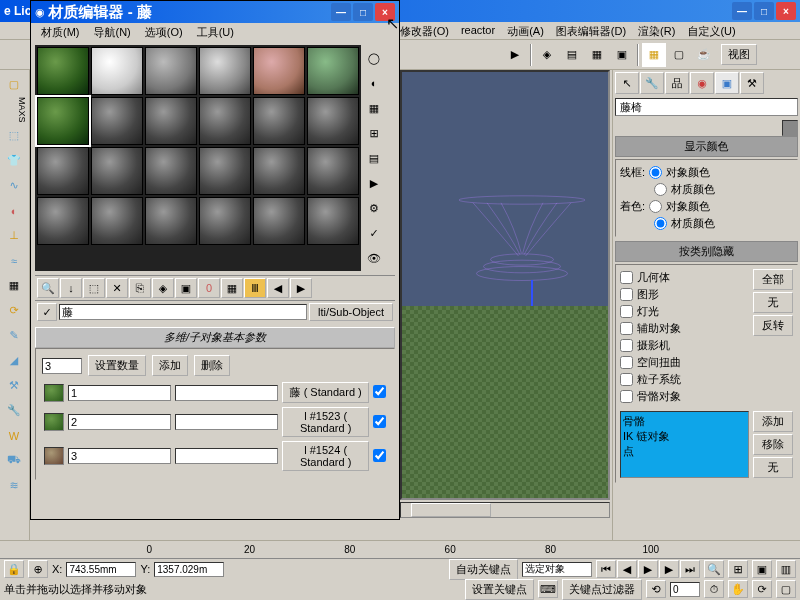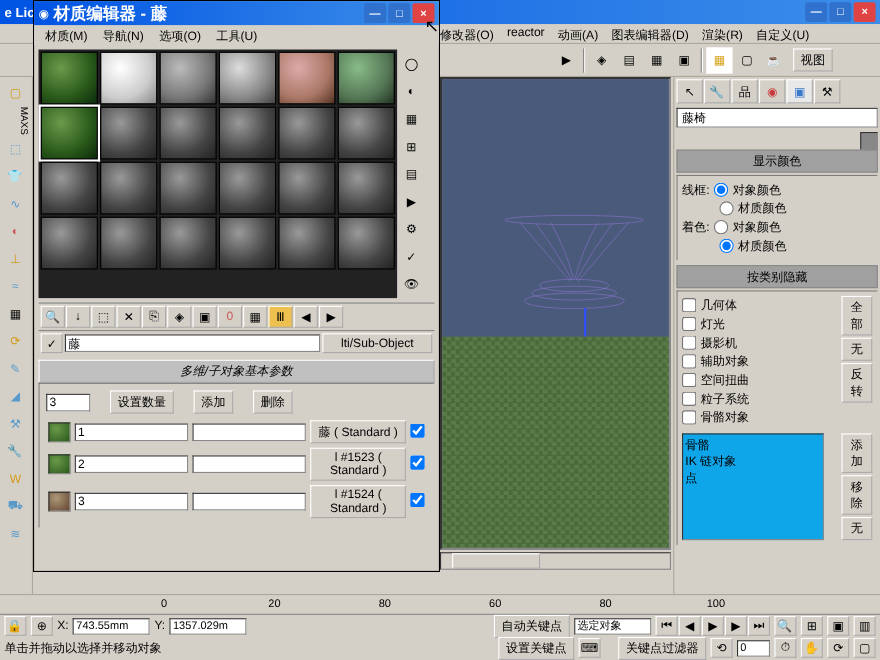--- a/index.html
+++ b/index.html
@@ -34,21 +34,21 @@
 
 
 .right-panel { position: absolute; top: 70px; right: 0; width: 188px; bottom: 60px; background: #d4d0c8; border-left: 1px solid #aca899; padding: 2px; overflow-y: auto; }
 .panel-tabs { display: flex; gap: 1px; margin-bottom: 4px; }
 .panel-tab { width: 24px; height: 22px; border: 1px outset #fff; background: #d4d0c8; display: flex; align-items: center; justify-content: center; cursor: pointer; }
 .panel-input { width: 100%; border: 1px inset #888; padding: 2px 4px; margin-bottom: 4px; background: #fff; }
 .rollout-header { background: #a0a0a0; color: #000; padding: 2px 4px; text-align: center; border: 1px solid #888; margin-bottom: 2px; cursor: pointer; }
 .rollout-body { padding: 4px; border: 1px inset #d4d0c8; margin-bottom: 4px; }
 .radio-row { display: flex; align-items: center; gap: 4px; padding: 1px 0; }
 .check-row { display: flex; align-items: center; gap: 4px; padding: 1px 0; }
-.panel-btn { border: 1px outset #fff; background: #d4d0c8; padding: 2px 6px; cursor: pointer; text-align: center; margin-left: 12px; }
+.panel-btn { border: 1px outset #fff; background: #d4d0c8; padding: 2px 6px; cursor: pointer; text-align: center; }
 .panel-btn-col { display: flex; flex-direction: column; gap: 2px; }
 .two-col { display: flex; gap: 4px; }
 
 
 .material-editor { position: absolute; top: 0; left: 30px; width: 370px; height: 520px; background: #d4d0c8; border: 1px solid #000; z-index: 100; }
 .me-titlebar { height: 22px; background: linear-gradient(to right, #0054e3, #3d8ee9); display: flex; align-items: center; padding: 2px 4px; }
 .me-titlebar .title { color: white; font-weight: bold; flex: 1; font-size: 15px; }
 .me-menubar { height: 18px; background: #d4d0c8; display: flex; align-items: center; padding: 0 4px; gap: 2px; }
 .me-content { padding: 4px; }
 .swatch-grid { display: grid; grid-template-columns: repeat(6, 52px); grid-template-rows: repeat(4, 48px); gap: 2px; background: #222; padding: 2px; }
@@ -224,29 +224,33 @@
   <div class="rollout-header">按类别隐藏</div>
   <div class="rollout-body">
     <div class="two-col">
       <div style="flex:1">
         <div class="check-row">
             <input type="checkbox" style="">
             <span>几何体</span>
           </div>
         <div class="check-row">
             <input type="checkbox" style="">
+            <span>图形</span>
+          </div>
+        <div class="check-row">
+            <input type="checkbox" style="">
             <span>灯光</span>
           </div>
         <div class="check-row">
             <input type="checkbox" style="">
+            <span>辅助对象</span>
+          </div>
+        <div class="check-row">
+            <input type="checkbox" style="">
             <span>摄影机</span>
-          </div>
-        <div class="check-row">
-            <input type="checkbox" style="">
-            <span>辅助对象</span>
           </div>
         <div class="check-row">
             <input type="checkbox" style="">
             <span>空间扭曲</span>
           </div>
         <div class="check-row">
             <input type="checkbox" style="">
             <span>粒子系统</span>
           </div>
         <div class="check-row">
@@ -341,21 +345,21 @@
       <div class="tb">▣</div>
       <div class="tb" style="color:#ca5a5a">0</div>
       <div class="tb">▦</div>
       <div class="tb" style="background:#eec050">Ⅲ</div>
       <div class="tb">◀</div>
       <div class="tb">▶</div>
     </div>
     <div class="me-name-row">
       <div class="dd">✓</div>
       <input value="藤" style="">
-      <div class="sub-btn" style="width:100px">lti/Sub-Object</div>
+      <div class="sub-btn" style="width:84px">lti/Sub-Object</div>
     </div>
     <div class="me-rollout">
       <div class="me-rollout-header">多维/子对象基本参数</div>
       <div class="me-rollout-body">
         <div class="param-row">
           <input type="text" value="3" style="">
           <div class="panel-btn">设置数量</div>
           <div class="panel-btn">添加</div>
           <div class="panel-btn">删除</div>
         </div>

